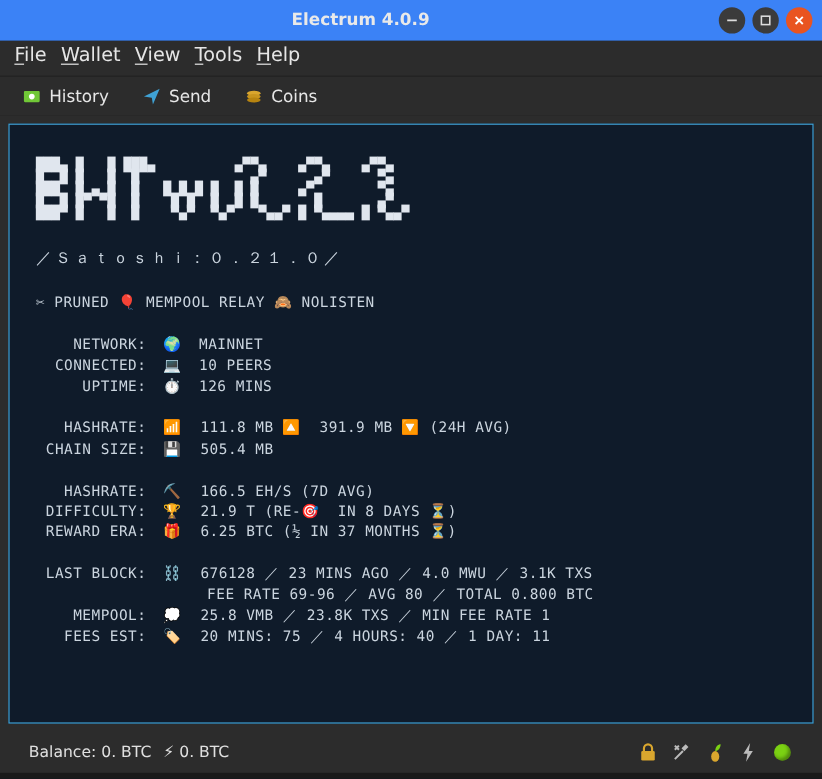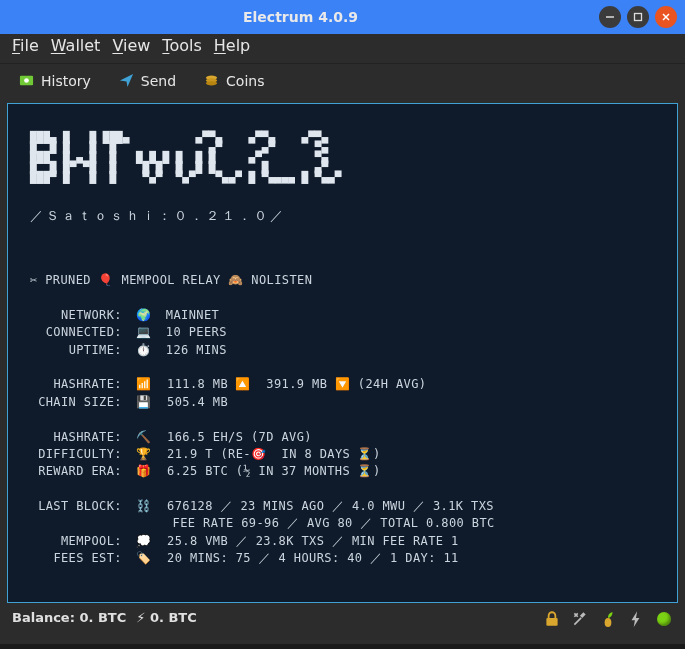--- a/index.html
+++ b/index.html
@@ -101,40 +101,39 @@
     font-size: 11px;
     line-height: 10px;
     letter-spacing: 0;
     white-space: pre;
     color: #e0e6ee;
     margin-bottom: 6px;
   }
   .console .sat {
     letter-spacing: 3px;
     font-size: 13px;
-    margin-bottom: 29px;
+    margin-bottom: 1px;
   }
   .console pre.body {
     white-space: pre;
     font-family: inherit;
   }
   .label { display:inline-block; width: 92px; text-align: right; font-variant: small-caps; letter-spacing: .4px;}
   .sc { font-variant: small-caps; letter-spacing: .4px; margin-top: 15px; }
 
   
   .statusbar {
     height: 34px;
     background: #2c2c2c;
     display: flex;
-    align-items: flex-start;
-    padding: 0 12px;
+    align-items: center;
+    padding: 0 24px;
     color: #e0e0e0;
     font-size: 13px;
     gap: 10px;
-    font-weight: bold;
   }
   .statusbar .spacer { flex: 1; }
   .statusbar .sicon { width: 18px; height: 18px; display: inline-flex; align-items:center; justify-content:center; }
   .green-dot { width: 14px; height: 14px; border-radius: 50%; background: #7bd113; box-shadow: inset -2px -2px 3px rgba(0,0,0,.35);}
 </style>
 </head>
 <body>
 
 <div class="titlebar">
   <div class="title">Electrum 4.0.9</div>

